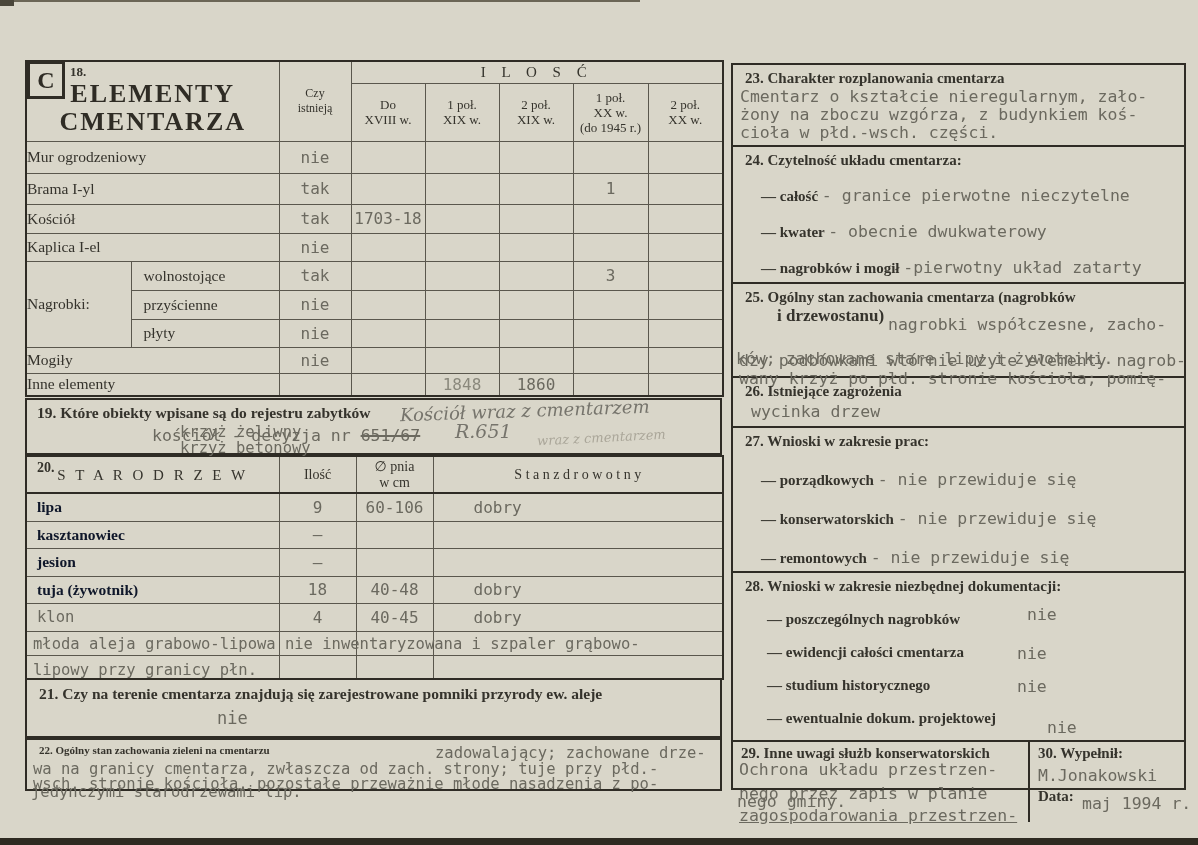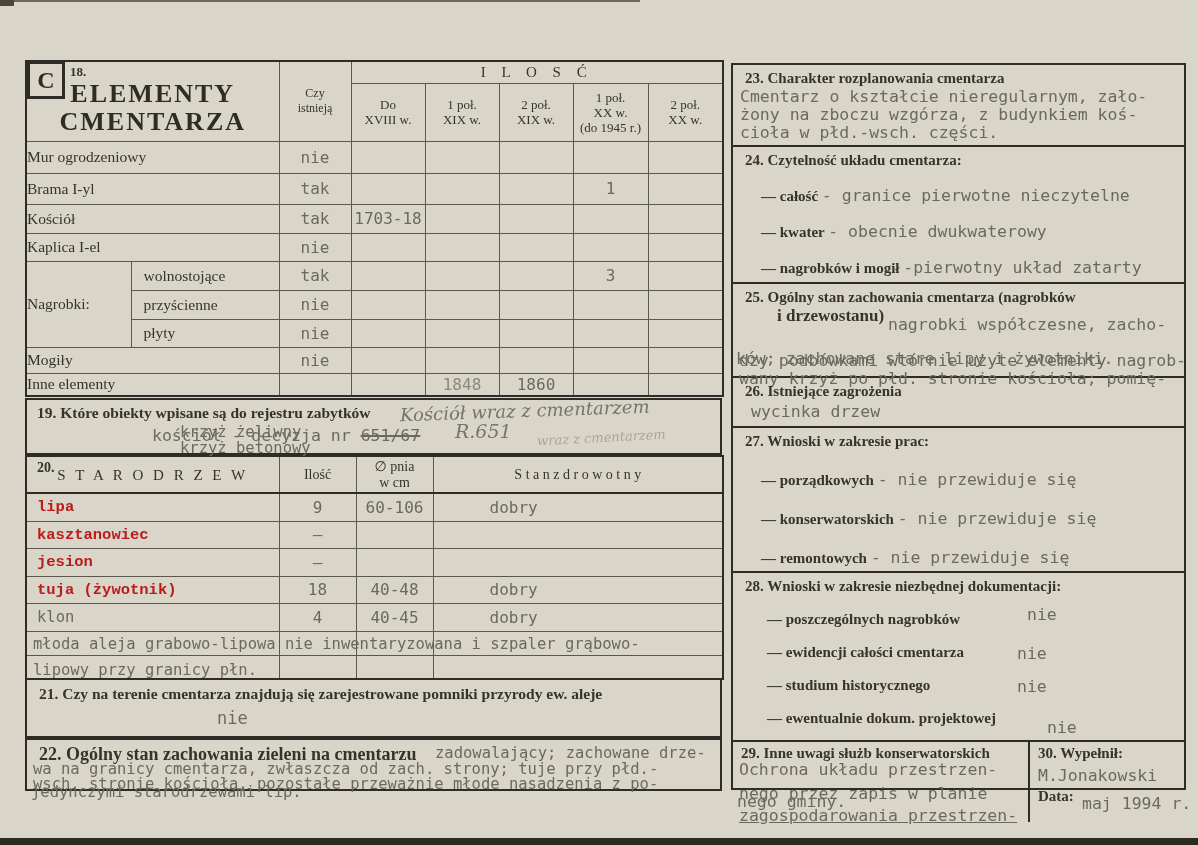--- a/index.html
+++ b/index.html
@@ -52,32 +52,32 @@
   .hand-faint19{position:absolute;left:510px;top:30px;font-size:13px;transform:rotate(-3deg);z-index:6;white-space:nowrap;}
 
   
   .tbl2-wrap{position:absolute;left:25px;top:455px;width:697px;}
   table.tbl2{border-collapse:collapse;width:697px;table-layout:fixed;border:2px solid #2f2c25;}
   table.tbl2 td{border:1px solid #5a574d;padding:0;vertical-align:middle;}
   .tbl2 .hrow td{border-bottom:2px solid #2f2c25;text-align:center;color:#35332c;}
   .t2-num{position:absolute;left:10px;top:3px;font-size:14px;font-weight:bold;}
   .t2-title{font-size:15px;letter-spacing:3px;}
   .t2-small{font-size:14px;line-height:16px;}
-  .tbl2 td.lbl{font-size:15.5px;padding-left:10px;font-weight:bold;color:#b91c1c;text-align:left;font-family:Liberation Mono, monospace;}
+  .tbl2 td.lbl{font-size:15.5px;padding-left:10px;font-weight:bold;color:#0f172a;text-align:left;}
   .tbl2 .typed{font-size:16px;}
   .tbl2 td.val{text-align:center;}
-  .tbl2 td.health{padding-left:56px;}
+  .tbl2 td.health{padding-left:40px;}
   .t2-note{position:absolute;left:8px;top:176px;z-index:4;font-size:15.5px;line-height:26px;white-space:nowrap;}
 
   
   .s21{position:absolute;left:25px;top:678px;width:697px;height:60px;border:2px solid #2f2c25;box-sizing:border-box;}
   .s21 .q{font-size:15.5px;font-weight:bold;margin:5px 0 0 12px;}
   .s21 .a{position:absolute;left:190px;top:28px;font-size:17px;}
   .s22{position:absolute;left:25px;top:738px;width:697px;height:53px;border:2px solid #2f2c25;box-sizing:border-box;}
-  .s22 .q{font-size:18px;font-weight:bold;position:absolute;left:12px;top:4px;}
+  .s22 .q{font-size:11px;font-weight:bold;position:absolute;left:12px;top:4px;}
   .s22 .t1{position:absolute;left:408px;top:4px;font-size:15.5px;white-space:nowrap;}
   .s22 .t2{position:absolute;left:6px;top:20px;font-size:15.5px;white-space:nowrap;}
   .s22 .t3{position:absolute;left:6px;top:35px;font-size:15.5px;white-space:nowrap;}
   .s22-t4{position:absolute;left:31px;top:783px;font-size:15.5px;white-space:nowrap;z-index:6;}
 
   
   .rcol{position:absolute;left:731px;top:63px;width:455px;height:727px;border:2px solid #2f2c25;box-sizing:border-box;}
   .rsec{position:relative;box-sizing:border-box;border-bottom:2px solid #2f2c25;overflow:visible;}
   .rsec:last-child{border-bottom:none;}
   .rsec .h{font-size:15px;font-weight:bold;margin:5px 0 0 12px;}

